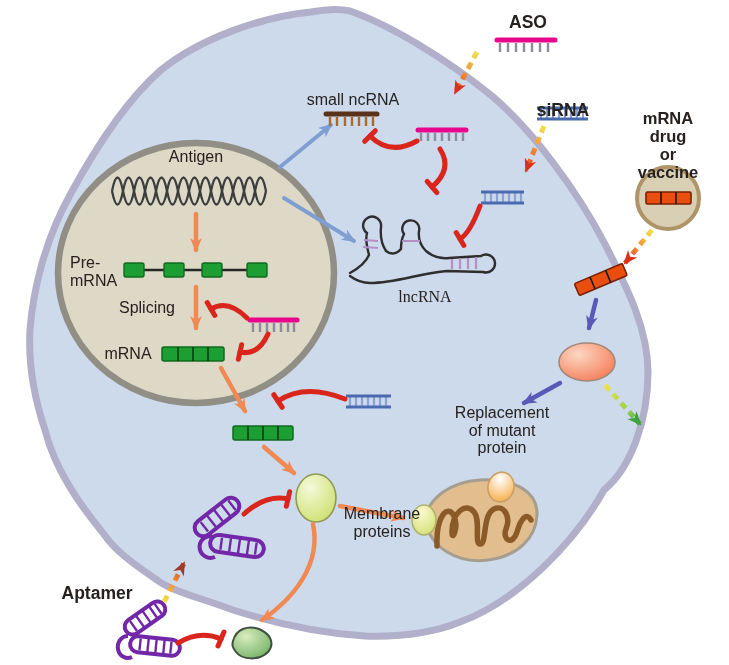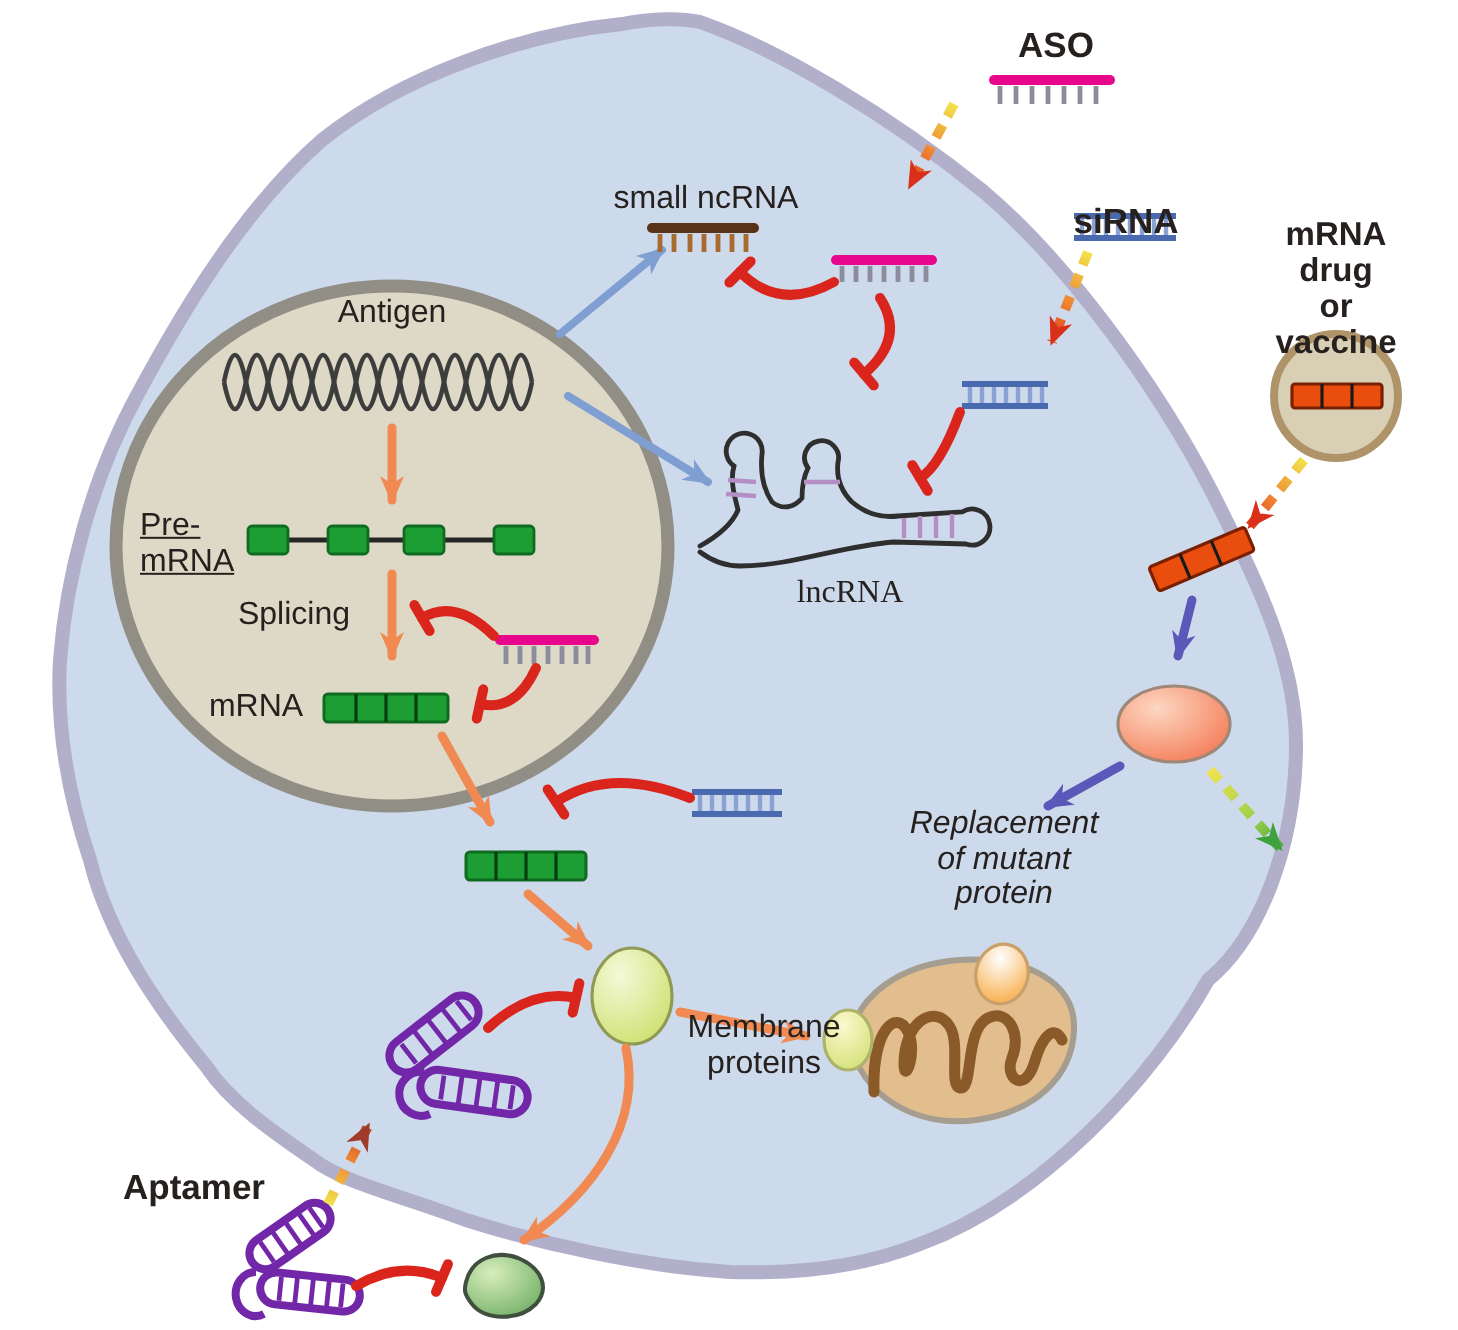--- a/index.html
+++ b/index.html
@@ -2,21 +2,21 @@
 <html style="--text: #26211f; --cell_fill: #cddaec; --membrane: #b1afca; --nucleus_fill: #ded9c6; --nucleus_border: #908e85; --dna: #3d3d3d; --exon_green: #1d9e33; --exon_border: #0f6b1f; --arrow_orange: #f08a52; --inhibit_red: #da251d; --export_blue: #7f9fd2; --translate_purple: #5a58b8; --aso_magenta: #e8078c; --oligo_teeth_gray: #8c8c9c; --sirna_blue: #4a6ab0; --sirna_rung: #8aa2d4; --ncrna_brown: #58331a; --ncrna_teeth: #a96a2e; --lncrna_stroke: #2e2e2e; --rung_purple: #b48ec4; --aptamer_purple: #7227a8; --entry_yellow: #f2e24c; --entry_orange: #ef8030; --entry_red: #d9301a; --entry_darkred: #a03b2a; --antigen_light: #9fd24a; --antigen_green: #3da23d; --drug_orange: #e94e0f; --drug_border: #7a2000; --vesicle_fill: #d9cfb4; --vesicle_border: #ae9468; --mito_fill: #e2bd8d; --mito_border: #a59e90; --mito_cristae: #8a5a28;"><head>
 <meta charset="utf-8">
 <style>
   html,body{margin:0;padding:0;background:#ffffff;}
   .stage{position:relative;width:729px;height:665px;background:#ffffff;overflow:hidden;
          font-family:"Liberation Sans",sans-serif;}
   .stage svg{position:absolute;left:0;top:0;}
   .lbl{position:absolute;transform:translate(-50%,-50%);color:var(--text);
        font-size:16px;line-height:1.1;text-align:center;white-space:pre-line;}
   .lbl.bold{font-weight:bold;font-size:17.5px;}
-  .lbl.left{text-align:left;transform:translate(0,-50%);text-decoration:underline;}
+  .lbl.left{text-align:left;transform:translate(0,-50%);}
   
   .oarrow{stroke:var(--arrow_orange);stroke-width:4.5;fill:none;stroke-linecap:round;marker-end:url(#ah-orange);}
   .redbar{stroke:var(--inhibit_red);stroke-width:5;fill:none;stroke-linecap:round;marker-end:url(#tbar);}
   .barrow{stroke:var(--export_blue);stroke-width:4;fill:none;stroke-linecap:round;marker-end:url(#ah-blue);}
   .parrow{stroke:var(--translate_purple);stroke-width:4.5;fill:none;stroke-linecap:round;marker-end:url(#ah-purple);}
   .dash{stroke-width:5;fill:none;stroke-dasharray:7 5;}
 </style>
 </head>
 <body>
 
@@ -267,19 +267,19 @@
 <div class="lbl bold" style="left:97px;top:594px;">Aptamer</div>
 
 <div class="lbl" style="left:196px;top:157px;">Antigen</div>
 <div class="lbl left" style="left:70px;top:272px;">Pre-
 mRNA</div>
 <div class="lbl" style="left:147px;top:308px;">Splicing</div>
 <div class="lbl" style="left:128px;top:354px;">mRNA</div>
 
 <div class="lbl" style="left:353px;top:100px;">small ncRNA</div>
 <div class="lbl" style="left:425px;top:297px;font-family:Liberation Serif, serif;">lncRNA</div>
-<div class="lbl" style="left:502px;top:430px;font-style:italic;">Replacement
+<div class="lbl" style="left:502px;top:430px;">Replacement
 of mutant
 protein</div>
 <div class="lbl" style="left:382px;top:523px;">Membrane
 proteins</div>
 
 </div>
 
 </body></html>

